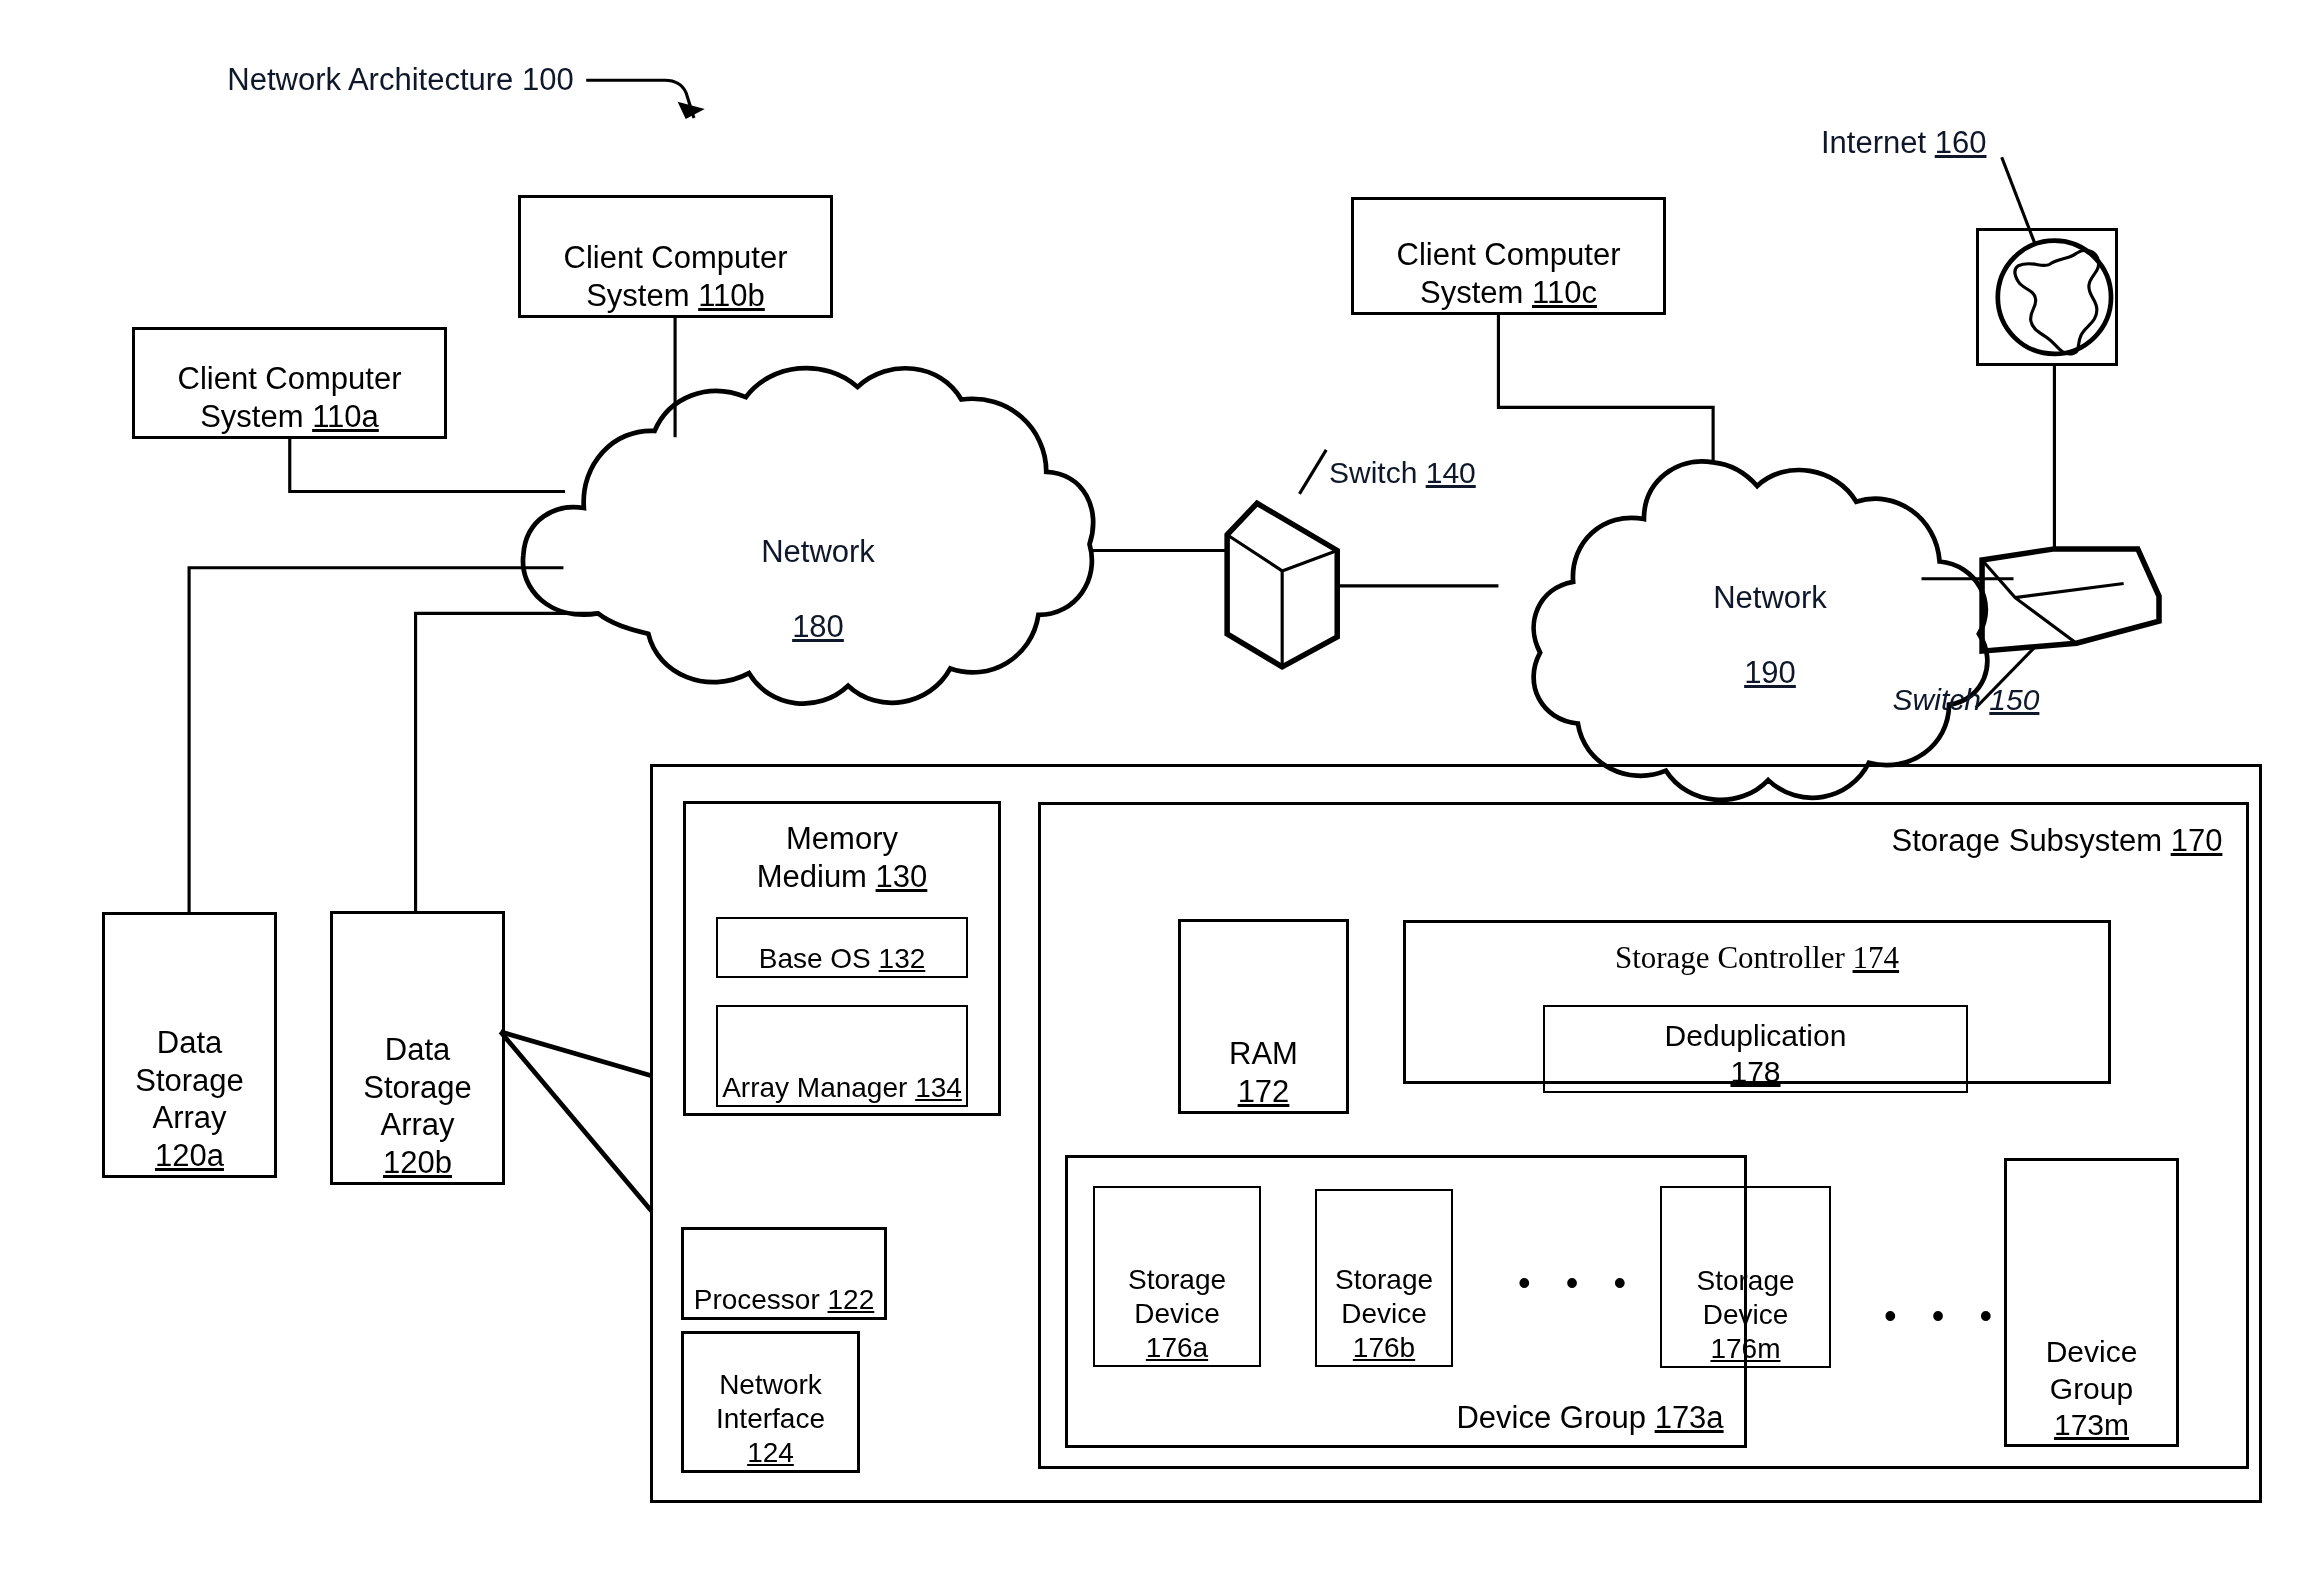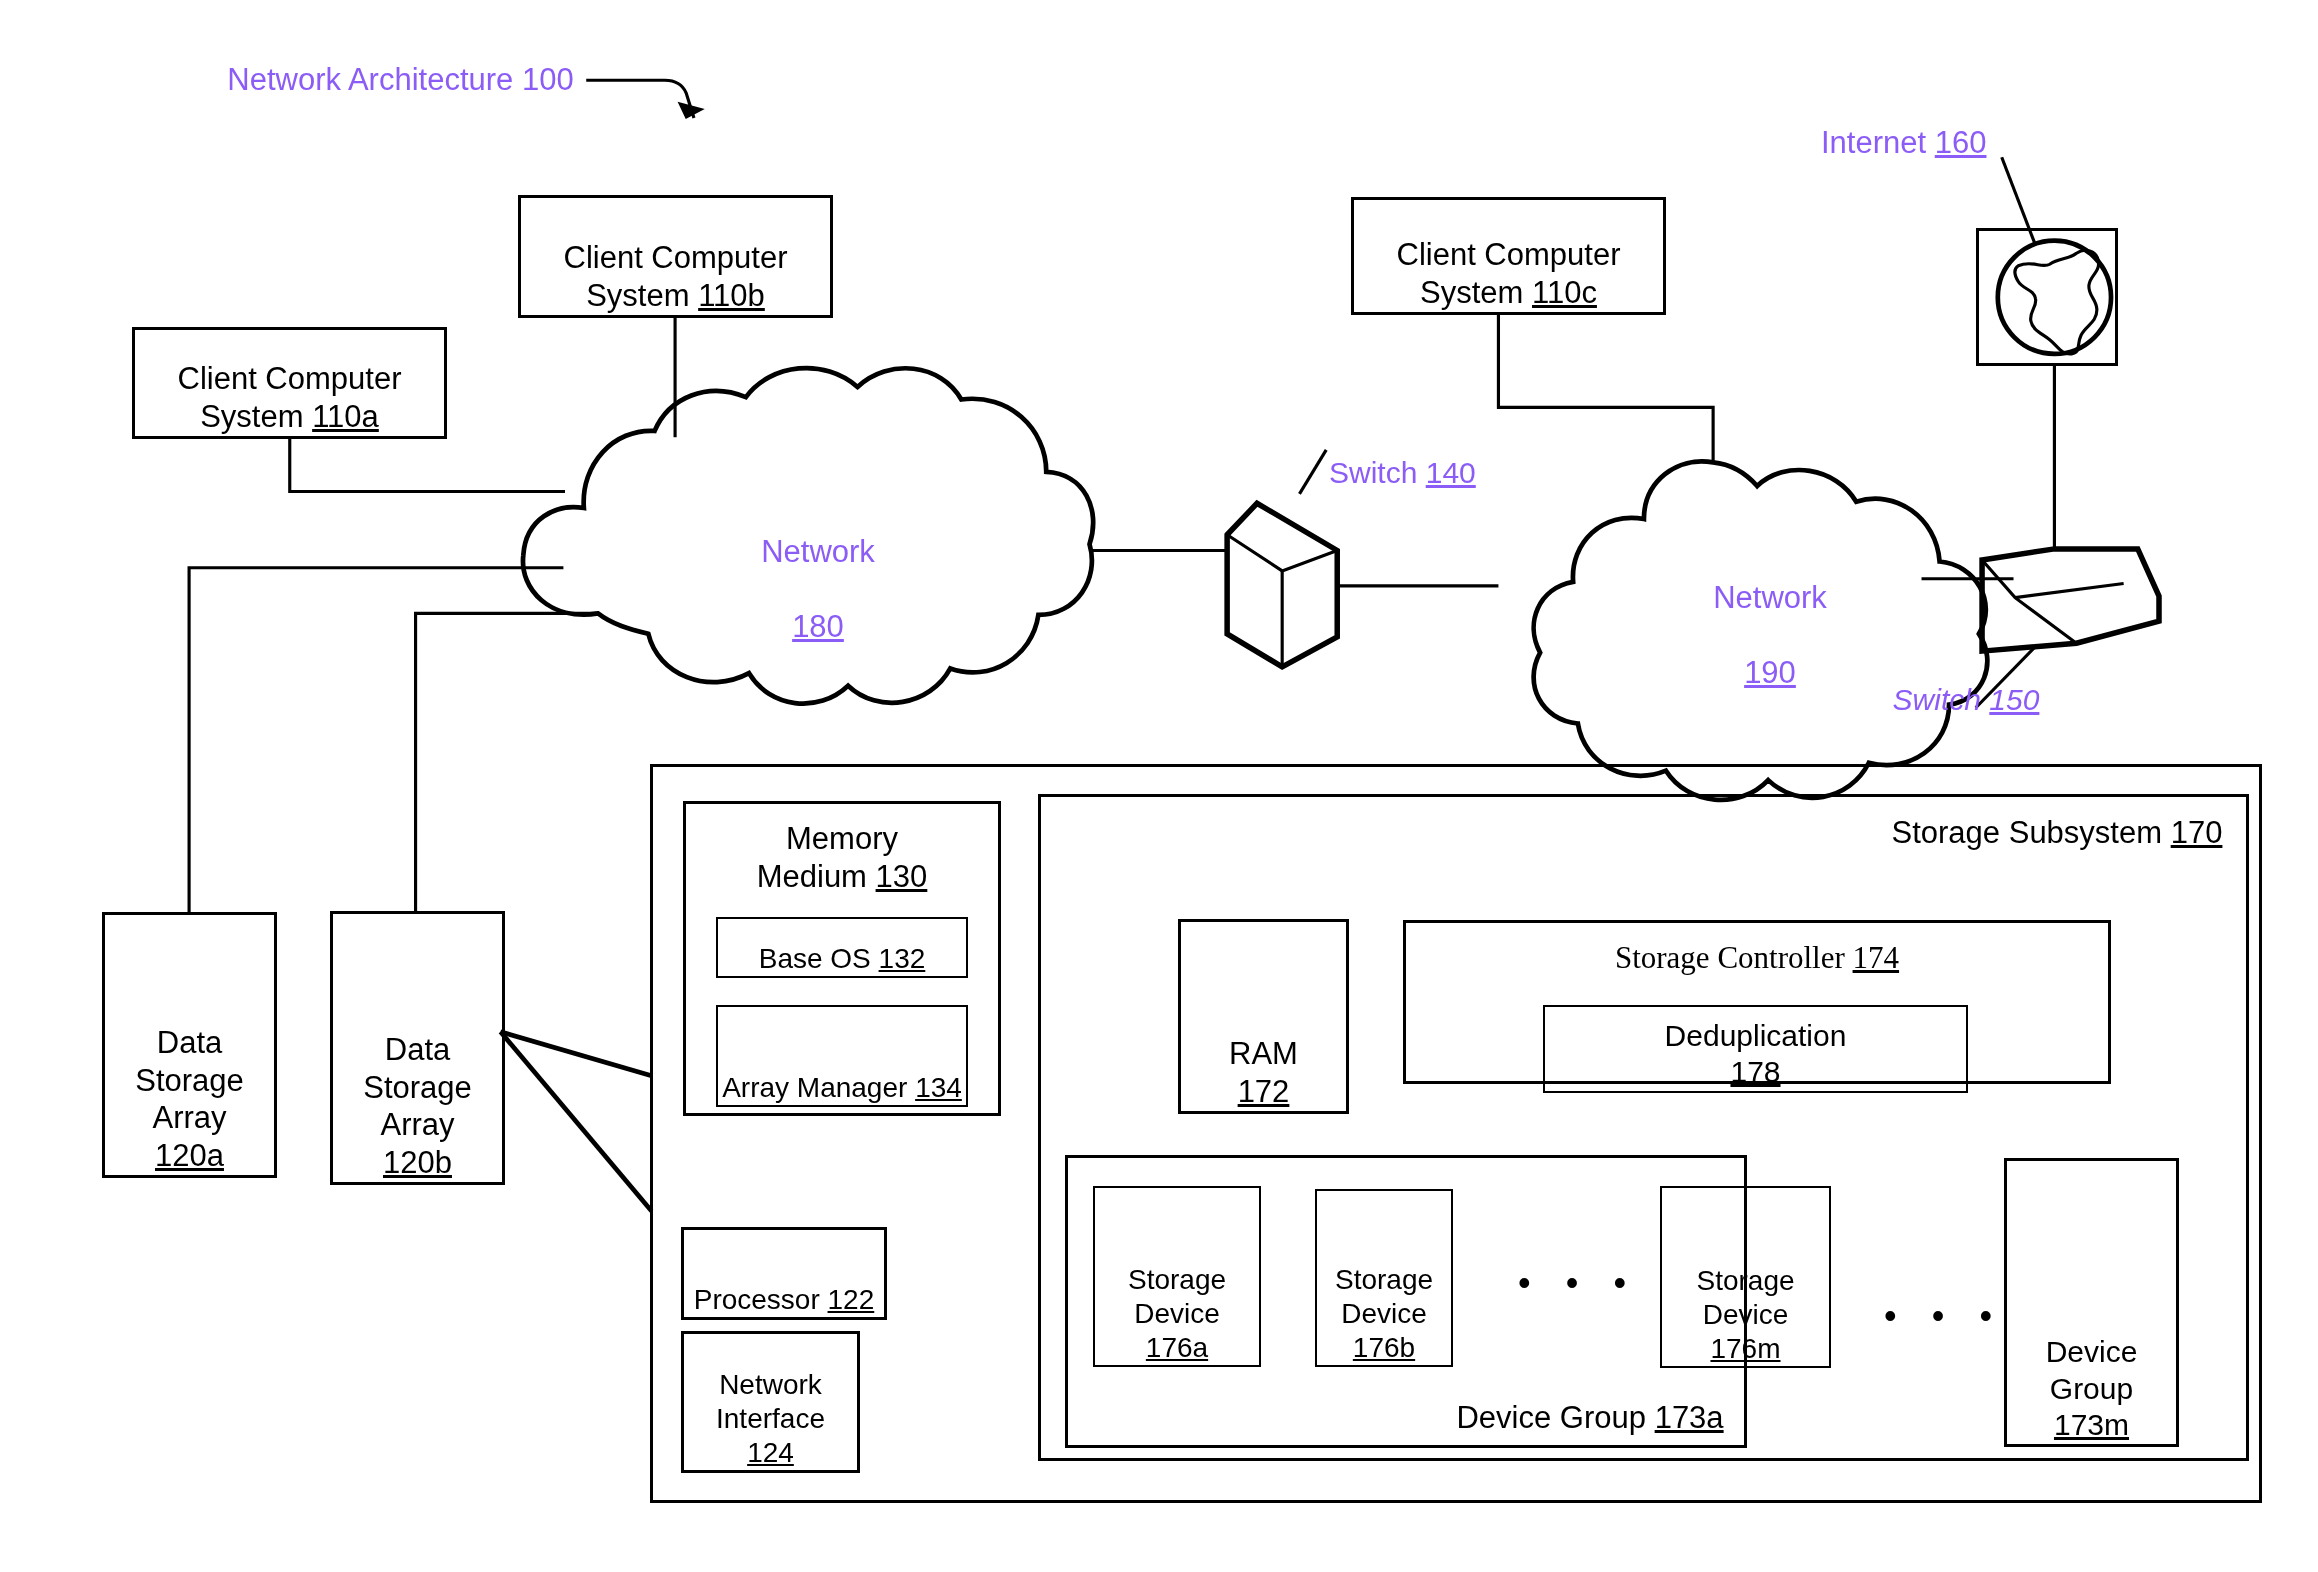--- a/index.html
+++ b/index.html
@@ -24,21 +24,21 @@
     left: 0; top: 0;
     width: 2319px;
     height: 1572px;
     pointer-events: none;
   }
   .lbl {
     position: absolute;
     text-align: center;
     line-height: 1.22;
     white-space: pre-line;
-    color: #8b5cf6;
+    color: #0f172a;
   }
   .box {
     position: absolute;
     box-sizing: border-box;
     border: 3.1px solid #000;
     background: transparent;
     display: flex;
     align-items: flex-end;
     justify-content: center;
     text-align: center;
@@ -47,20 +47,21 @@
   .box.thin { border-width: 2.4px; }
   .box.label-bottom {
     align-items: flex-end;
     justify-content: flex-end;
     padding: 0 20.4px 7.9px 0;
   }
   .box.label-top-right {
     align-items: flex-start;
     justify-content: flex-end;
     padding: 17.3px 23.6px 0 0;
+    margin-top: 8px;
   }
   .box.label-top {
     align-items: flex-start;
     justify-content: center;
     padding-top: 15.7px;
   }
   .u { text-decoration: underline; text-underline-offset: 2.4px; }
   .f36 { font-size: 28px; }
   .f38 { font-size: 30px; }
   .f40 { font-size: 31px; }

